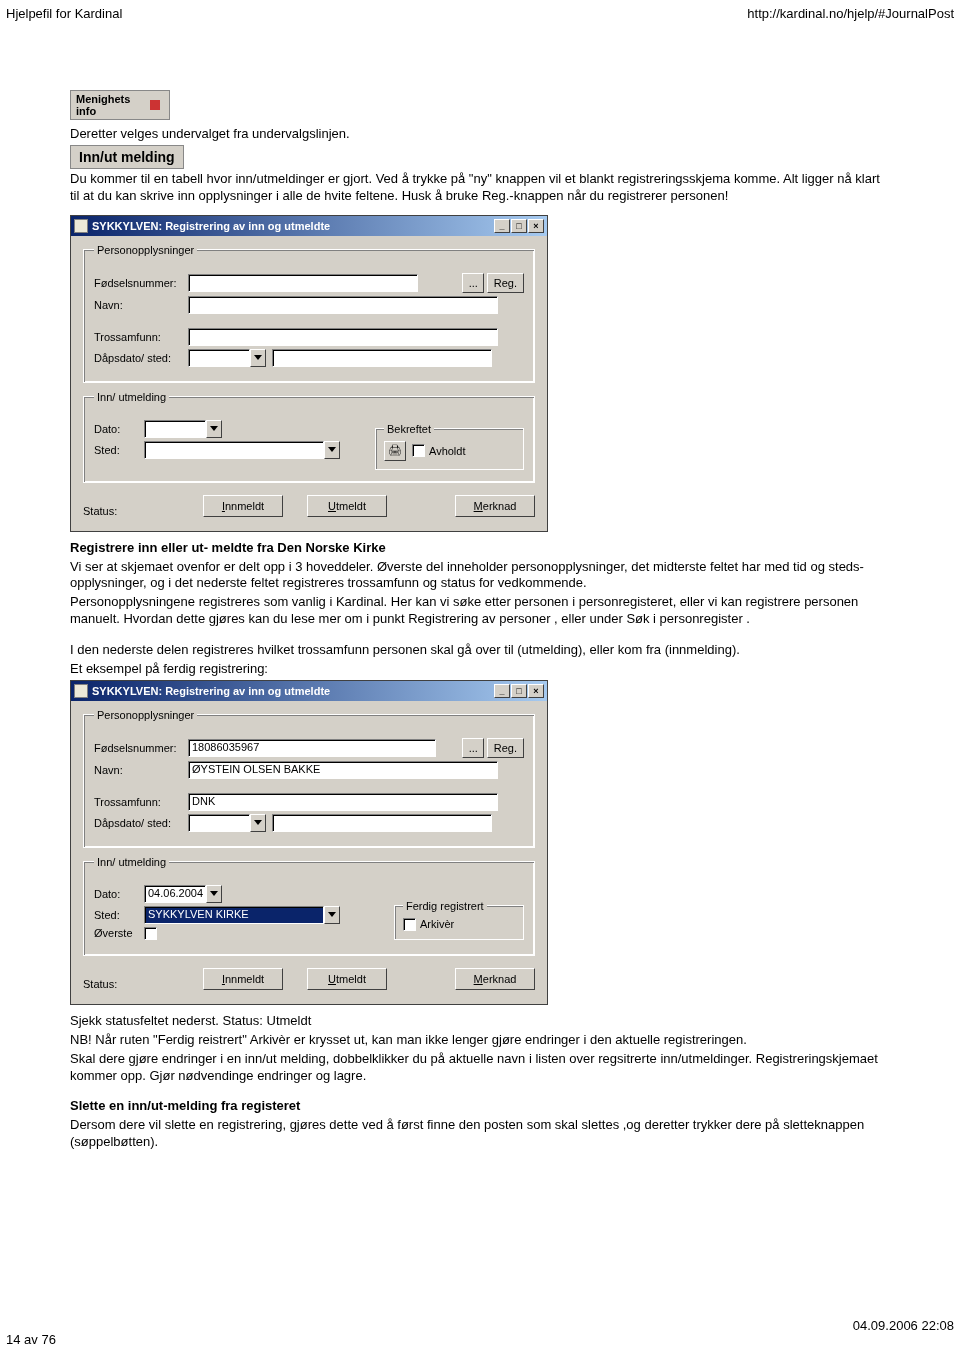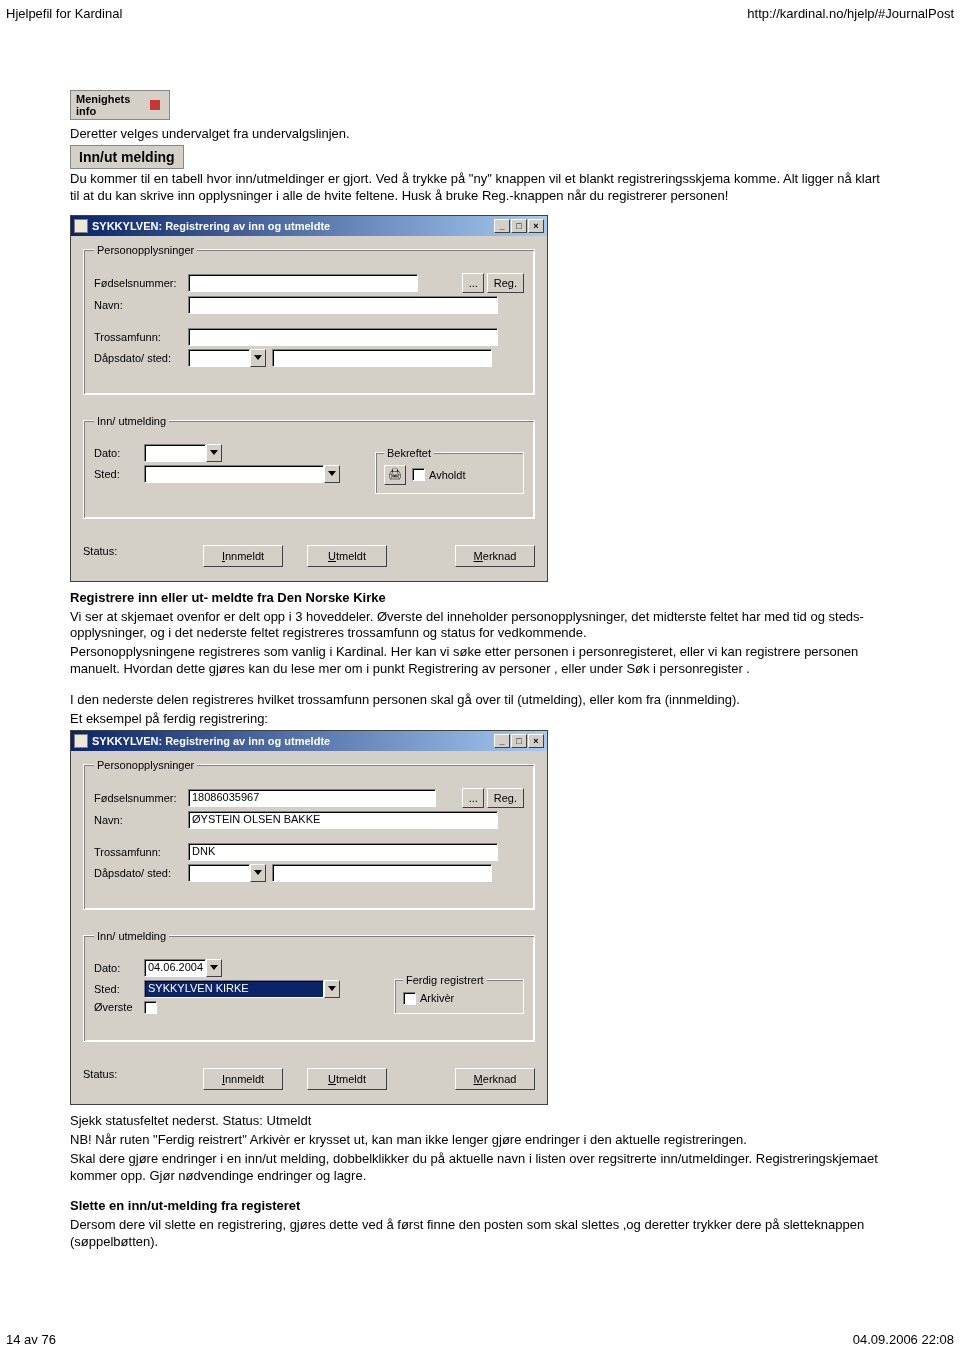--- a/index.html
+++ b/index.html
@@ -22,21 +22,21 @@
     top: 6px;
     right: 6px;
   }
   .footer-left {
     position: absolute;
     bottom: 6px;
     left: 6px;
   }
   .footer-right {
     position: absolute;
-    bottom: 6px;
+    bottom: 20px;
     right: 6px;
     text-align: right;
   }
   .content {
     position: absolute;
     top: 90px;
     left: 70px;
     width: 820px;
   }
   .content p { margin: 2px 0; line-height: 1.3; }
@@ -109,22 +109,22 @@
   }
   .dialog-body {
     padding: 8px 12px 14px 12px;
     position: relative;
   }
   fieldset.win {
     border: 1px solid #808080;
     border-top-color: #fff;
     border-left-color: #fff;
     position: relative;
-    padding: 14px 10px 24px 10px;
-    margin-bottom: 20px;
+    padding: 14px 10px 12px 10px;
+    margin-bottom: 8px;
     background: #d4d0c8;
   }
   fieldset.win {
     border: 1px solid #fff;
     box-shadow: inset 1px 1px 0 #808080, inset -1px -1px 0 #fff;
   }
   fieldset.win legend {
     padding: 0 3px;
     color: #000;
     background: #d4d0c8;
@@ -195,21 +195,21 @@
   fieldset.bek legend { padding:0 3px; background:#d4d0c8; font-size:11px;}
   .print-icon {
     width: 22px; height: 20px;
     background: #d4d0c8;
     border-top:1px solid #fff; border-left:1px solid #fff;
     border-right:1px solid #404040; border-bottom:1px solid #404040;
     display:inline-flex; align-items:center; justify-content:center;
     margin-right: 6px;
   }
   .status-row {
-    display:flex; align-items:flex-start; margin-top:26px;
+    display:flex; align-items:flex-end; margin-top:12px;
   }
   .status-btn {
     background:#d4d0c8;
     border-top:1px solid #fff; border-left:1px solid #fff;
     border-right:1px solid #404040; border-bottom:1px solid #404040;
     width: 80px; height: 22px; line-height:20px; text-align:center;
     font-size:11px;
   }
   .u { text-decoration: underline; }
 </style>

